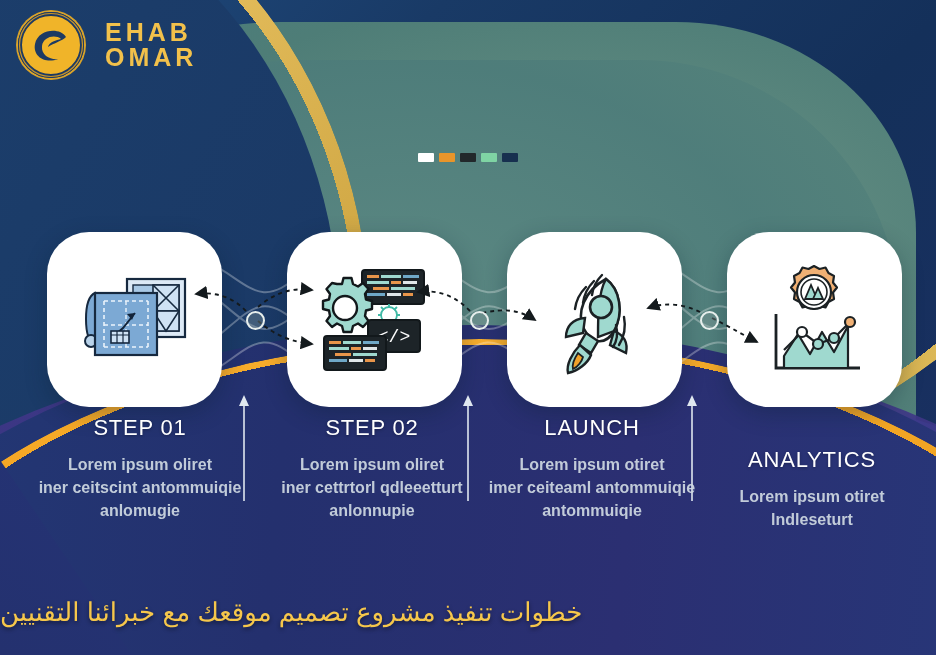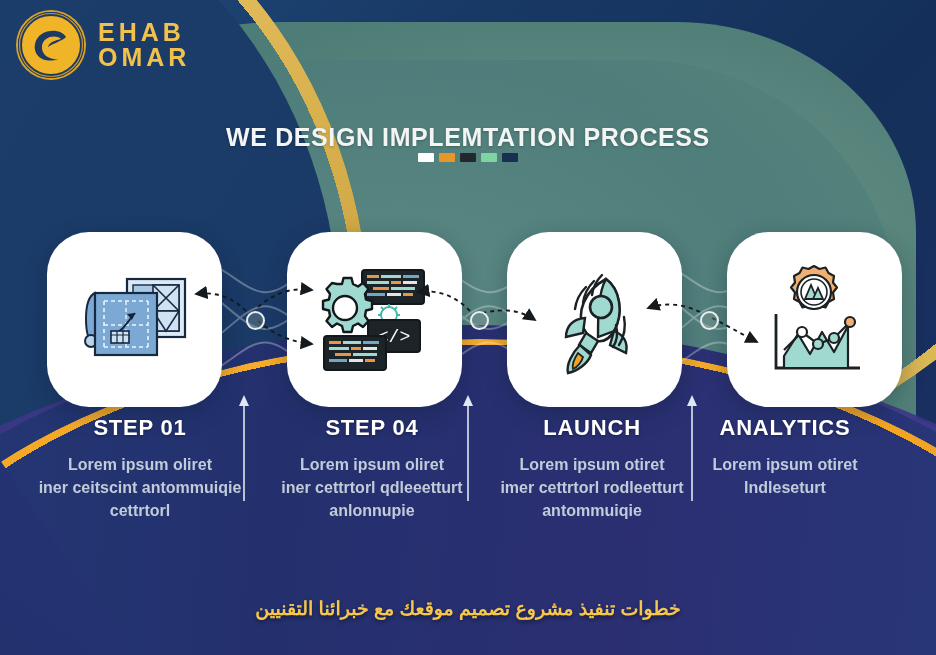--- a/index.html
+++ b/index.html
@@ -89,21 +89,21 @@
     -webkit-mask:radial-gradient(50% 50% at 50% 50%, transparent 0 calc(100% - 11px), #000 calc(100% - 11px) 100%);
             mask:radial-gradient(50% 50% at 50% 50%, transparent 0 calc(100% - 11px), #000 calc(100% - 11px) 100%);
   }
   .corner-navy-bl{
     position:absolute; left:0; bottom:0; width:330px; height:300px;
     background:linear-gradient(35deg,#24316f 0%,#25357a 100%);
     clip-path:polygon(0 35%,0 100%,40% 100%);
   }
   
   .logo-wrap{
-    position:absolute; left:18px; top:12px; display:flex; align-items:center; gap:14px; z-index:30;
+    position:absolute; left:18px; top:12px; display:flex; align-items:center; gap:21px; z-index:30;
   }
   .logo-mark{
     width:66px; height:66px; border-radius:50%;
     background:#f0b429;
     border:3px solid #1d3a63;
     box-shadow:0 0 0 2px #d9a32a;
     position:relative; display:block;
   }
   .logo-text{
     line-height:1.02;
@@ -142,37 +142,37 @@
     top:311px;
   }
   .n1{ left:246px; } .n2{ left:470px; } .n3{ left:700px; }
   .ribbon{
     position:absolute; top:252px; width:92px; height:132px; z-index:18; opacity:.30;
   }
   .r1{ left:208px; } .r2{ left:432px; } .r3{ left:662px; }
   
   .steps{ position:absolute; top:415px; left:0; width:936px; z-index:25; }
   .step{ position:absolute; width:230px; text-align:center; }
-  .s1{ left:25px; } .s2{ left:257px; } .s3{ left:477px; } .s4{ left:670px; }
+  .s1{ left:25px; } .s2{ left:257px; } .s3{ left:477px; } .s4{ left:697px;margin-top:32px; }
   .step-title{
-    color:#ffffff; font-size:22px; font-weight:bold; letter-spacing:.8px;
+    color:#ffffff; font-size:22px; font-weight:normal; letter-spacing:.8px;
     margin-bottom:12px; text-shadow:0 1px 3px rgba(0,0,0,.3);
   }
   .step-desc{
     color:#cfd9e2; font-size:16px; line-height:1.45;
     filter:blur(.45px); opacity:.92;font-weight:bold;
   }
   
   .uparrow{ position:absolute; z-index:24; width:12px; height:108px; top:393px; }
   .a1{ left:238px; } .a2{ left:462px; } .a3{ left:686px; }
   
   .arabic{
     position:absolute; left:0; right:0; top:597px; z-index:30;
-    text-align:center; direction:rtl;
-    color:#f6c74b; font-size:19px; font-weight:bold;
+    text-align:left; direction:rtl;
+    color:#f6c74b; font-size:26px; font-weight:normal;
     letter-spacing:0px;
     text-shadow:0 2px 4px rgba(0,0,0,.45);
   }
 </style>
 </head>
 <body>
 
 <div id="stage">
 
   <div class="bg-base"></div>
@@ -195,21 +195,20 @@
         <circle cx="33" cy="33" r="31.5" fill="none" stroke="#c9952a" stroke-width="1.2"></circle>
         <path d="M48 25 C42 15 20 17 17 32 C14.5 45 28 52 40 47 C33 48 23 44 24 34 C25 25 37 22 43 27 C38.5 28 31 30 30 35 C36 31 44 29 48 25 Z" fill="#1d3a63"></path>
       </svg>
     </span>
     <span class="logo-text">
       <div class="logo-l1">EHAB</div>
       <div class="logo-l2">OMAR</div>
     </span>
   </div>
 
-  <div class="title">WE DESIGN IMPLEMTATION PROCESS</div>
   <div class="dashes">
     <span class="dash" style="background:#ffffff"></span>
     <span class="dash" style="background:#e8952a"></span>
     <span class="dash" style="background:#22282b"></span>
     <span class="dash" style="background:#7fd4a4"></span>
     <span class="dash" style="background:#17304f"></span>
   </div>
 
   <svg class="ribbon r1" viewBox="0 0 92 132">
     <path d="M0 10 C40 30 52 60 92 22" stroke="#fff" stroke-width="2" fill="none"></path>
@@ -368,36 +367,36 @@
     <path d="M6 108 V10" stroke="#dfe7ef" stroke-width="1.6"></path>
     <path d="M6 2 L11 13 L1 13 Z" fill="#dfe7ef"></path>
   </svg>
 
   <div class="steps">
     <div class="step s1">
       <div class="step-title">STEP 01</div>
       <div class="step-desc">
         <div>Lorem ipsum oliret</div>
         <div>iner ceitscint antommuiqie</div>
-        <div>cettrtorl</div>
+        <div>anlomugie</div>
       </div>
     </div>
     <div class="step s2">
-      <div class="step-title">STEP 04</div>
+      <div class="step-title">STEP 02</div>
       <div class="step-desc">
         <div>Lorem ipsum oliret</div>
         <div>iner cettrtorl qdleeetturt</div>
         <div>anlonnupie</div>
       </div>
     </div>
     <div class="step s3">
       <div class="step-title">LAUNCH</div>
       <div class="step-desc">
         <div>Lorem ipsum otiret</div>
-        <div>imer cettrtorl rodleetturt</div>
+        <div>imer ceiteaml antommuiqie</div>
         <div>antommuiqie</div>
       </div>
     </div>
     <div class="step s4">
       <div class="step-title">ANALYTICS</div>
       <div class="step-desc">
         <div>Lorem ipsum otiret</div>
         <div>lndleseturt</div>
       </div>
     </div>

